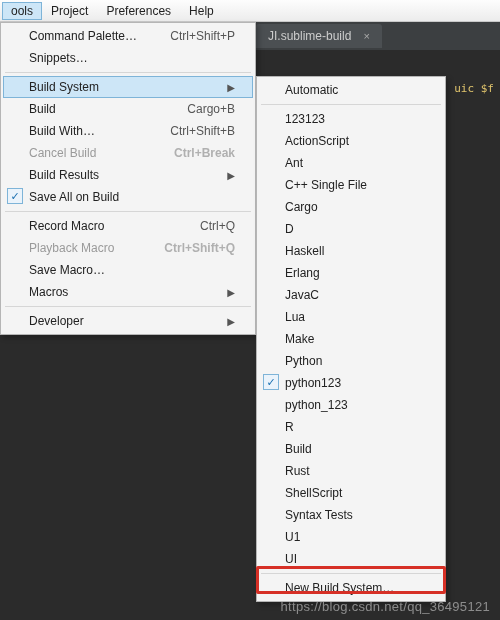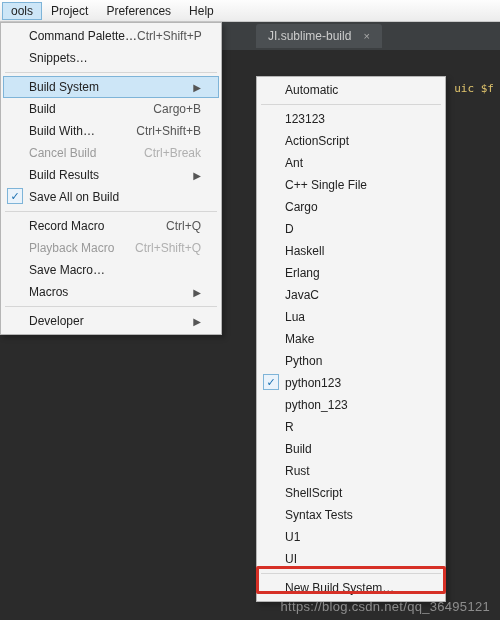--- a/index.html
+++ b/index.html
@@ -32,31 +32,31 @@
     position:absolute; top:82px; right:6px;
     font-family: Consolas, monospace; font-size:11px; color:#e0c46c;
   }
 
   
   .menu {
     position:absolute; background:#f4f4f4; border:1px solid #b5b5b5;
     box-shadow:3px 3px 5px rgba(0,0,0,0.25);
     font-size:12px; color:#222; padding:2px;
   }
-  .tools-menu { top:22px; left:0; width:222px; }
+  .tools-menu { top:22px; left:0; width:256px; }
   .sub-menu   { top:76px; left:256px; width:190px; }
 
   .mrow {
     display:flex; align-items:center; height:22px;
     padding:0 18px 0 26px; position:relative; white-space:nowrap;
   }
   .mrow.hover { background:#cde6f7; border:1px solid #7eb4d8; padding:0 17px 0 25px; height:22px; }
   .mrow.disabled { color:#9a9a9a; }
   .mrow .shortcut { margin-left:auto; color:#555; font-size:12px; }
-  .mrow.disabled .shortcut { color:#b0b0b0; }
+  .mrow.disabled .shortcut { color:#b0b0b0;font-weight:bold; }
   .mrow .arrow { margin-left:auto; font-size:10px; color:#555; }
   .sep { height:1px; background:#d6d6d6; margin:3px 2px; }
 
   .check {
     position:absolute; left:4px; top:2px; width:16px; height:16px;
     border:1px solid #7eb4d8; background:#eaf3fb;
     display:flex; align-items:center; justify-content:center;
     font-size:11px; color:#1a6fb0;
   }
 

